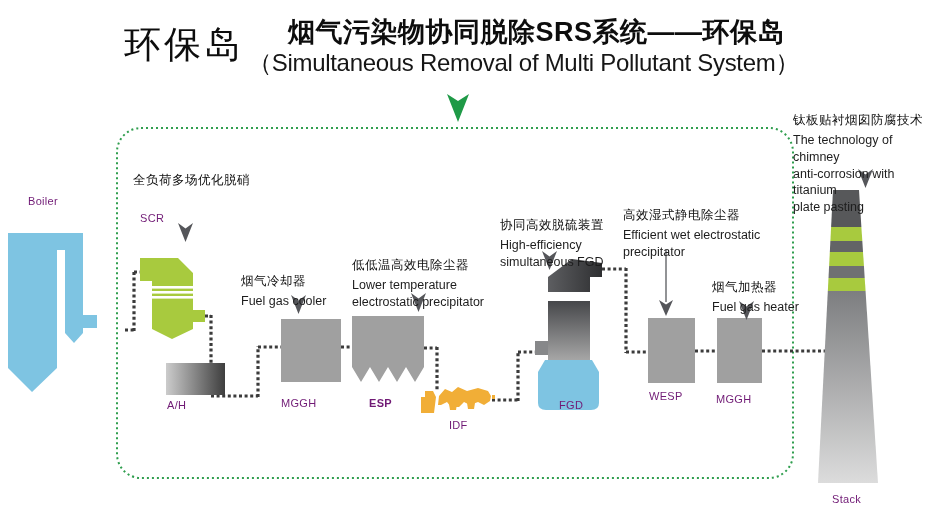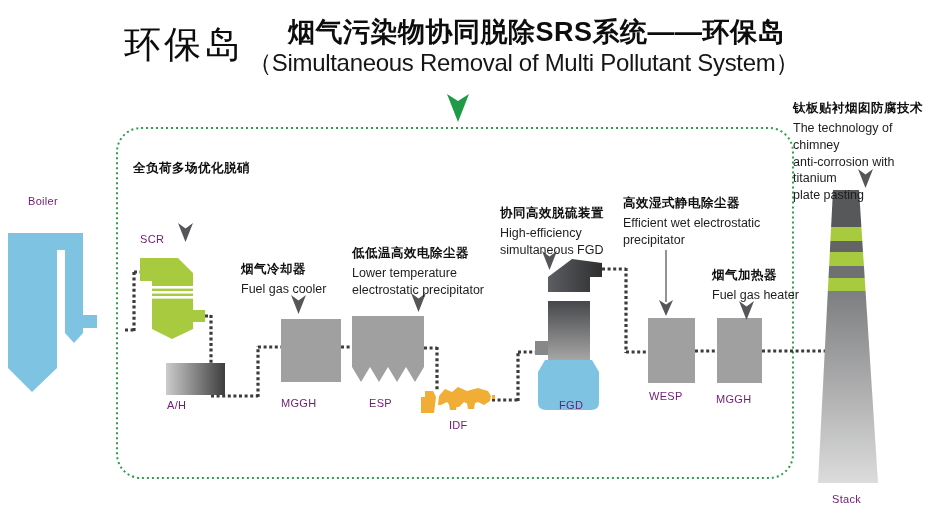--- a/index.html
+++ b/index.html
@@ -4,21 +4,21 @@
 <style>
   html,body{margin:0;padding:0;background:#fff;}
   #canvas{
     position:relative;width:940px;height:516px;background:#ffffff;overflow:hidden;
     font-family:"Liberation Sans", sans-serif;color:#151515;
   }
   .abs{position:absolute;}
   .brand{font-size:37px;font-weight:400;letter-spacing:3px;color:#0d0d0d;}
   .title-zh{font-size:27px;font-weight:800;color:#0d0d0d;letter-spacing:0.5px;}
   .title-en{font-size:24px;font-weight:400;color:#161616;letter-spacing:-0.3px;}
-  .anno .zh{font-weight:700;font-size:12.5px;color:#0f0f0f;margin-bottom:3px;letter-spacing:0.5px;}
+  .anno .zh{font-weight:400;font-size:12.5px;color:#0f0f0f;margin-bottom:3px;letter-spacing:0.5px;margin-top:12px;}
   .anno .en{font-size:12.5px;color:#1d1d1d;white-space:pre-line;line-height:1.34;}
   .comp-label{font-size:11px;color:#701a75;letter-spacing:0.3px;}
   svg{display:block;}
 </style>
 </head>
 <body>
 
 <div id="canvas">
 
   <svg class="abs" style="left:0;top:0;" width="940" height="516" viewBox="0 0 940 516">
@@ -145,23 +145,23 @@
     <div class="zh">烟气加热器</div>
     <div class="en">Fuel gas heater</div>
   </div>
   <div class="abs anno" style="left:793px;top:100px;">
     <div class="zh">钛板贴衬烟囱防腐技术</div>
     <div class="en">The technology of chimney
 anti-corrosion with titanium
 plate pasting</div>
   </div>
 
-  <div class="abs comp-label" style="left:140px;top:233px;">SCR</div>
+  <div class="abs comp-label" style="left:140px;top:212px;">SCR</div>
   <div class="abs comp-label" style="left:167px;top:399px;">A/H</div>
   <div class="abs comp-label" style="left:281px;top:397px;">MGGH</div>
-  <div class="abs comp-label" style="left:369px;top:397px;">ESP</div>
+  <div class="abs comp-label" style="left:369px;top:397px;font-weight:bold;">ESP</div>
   <div class="abs comp-label" style="left:449px;top:419px;">IDF</div>
   <div class="abs comp-label" style="left:559px;top:399px;">FGD</div>
   <div class="abs comp-label" style="left:649px;top:390px;">WESP</div>
   <div class="abs comp-label" style="left:716px;top:393px;">MGGH</div>
   <div class="abs comp-label" style="left:832px;top:493px;text-align:right;">Stack</div>
 
 </div>
 
 </body></html>

